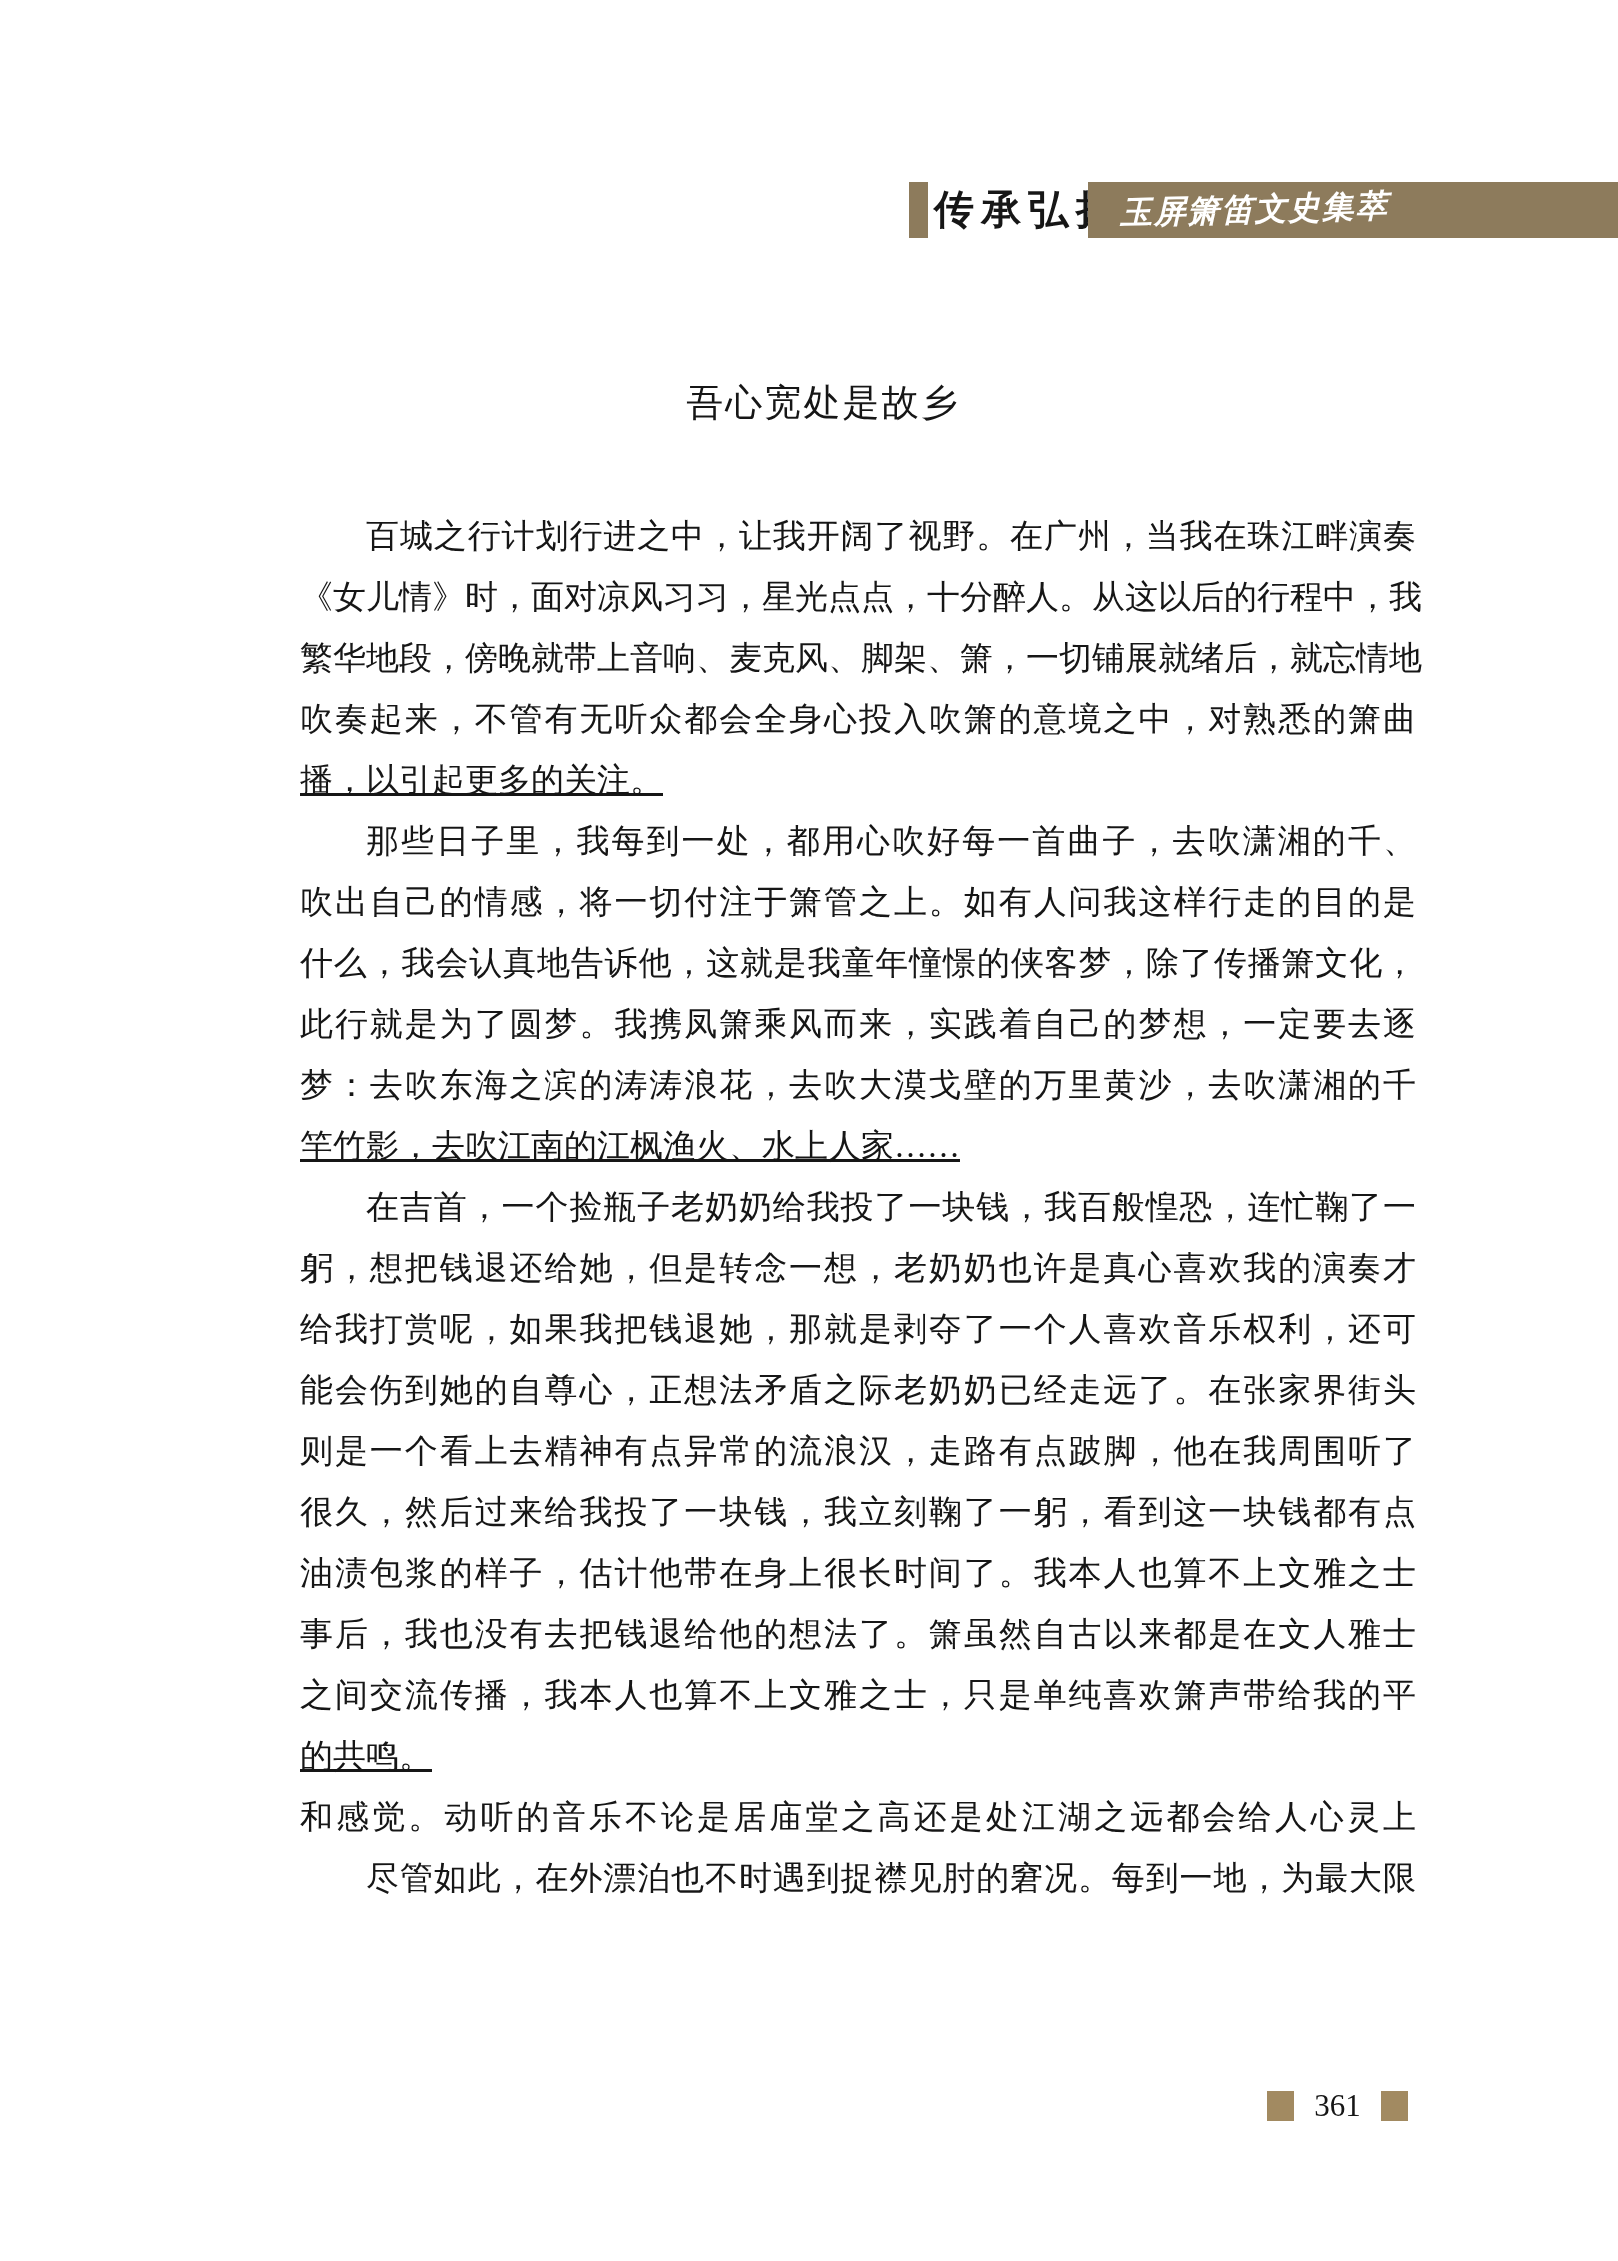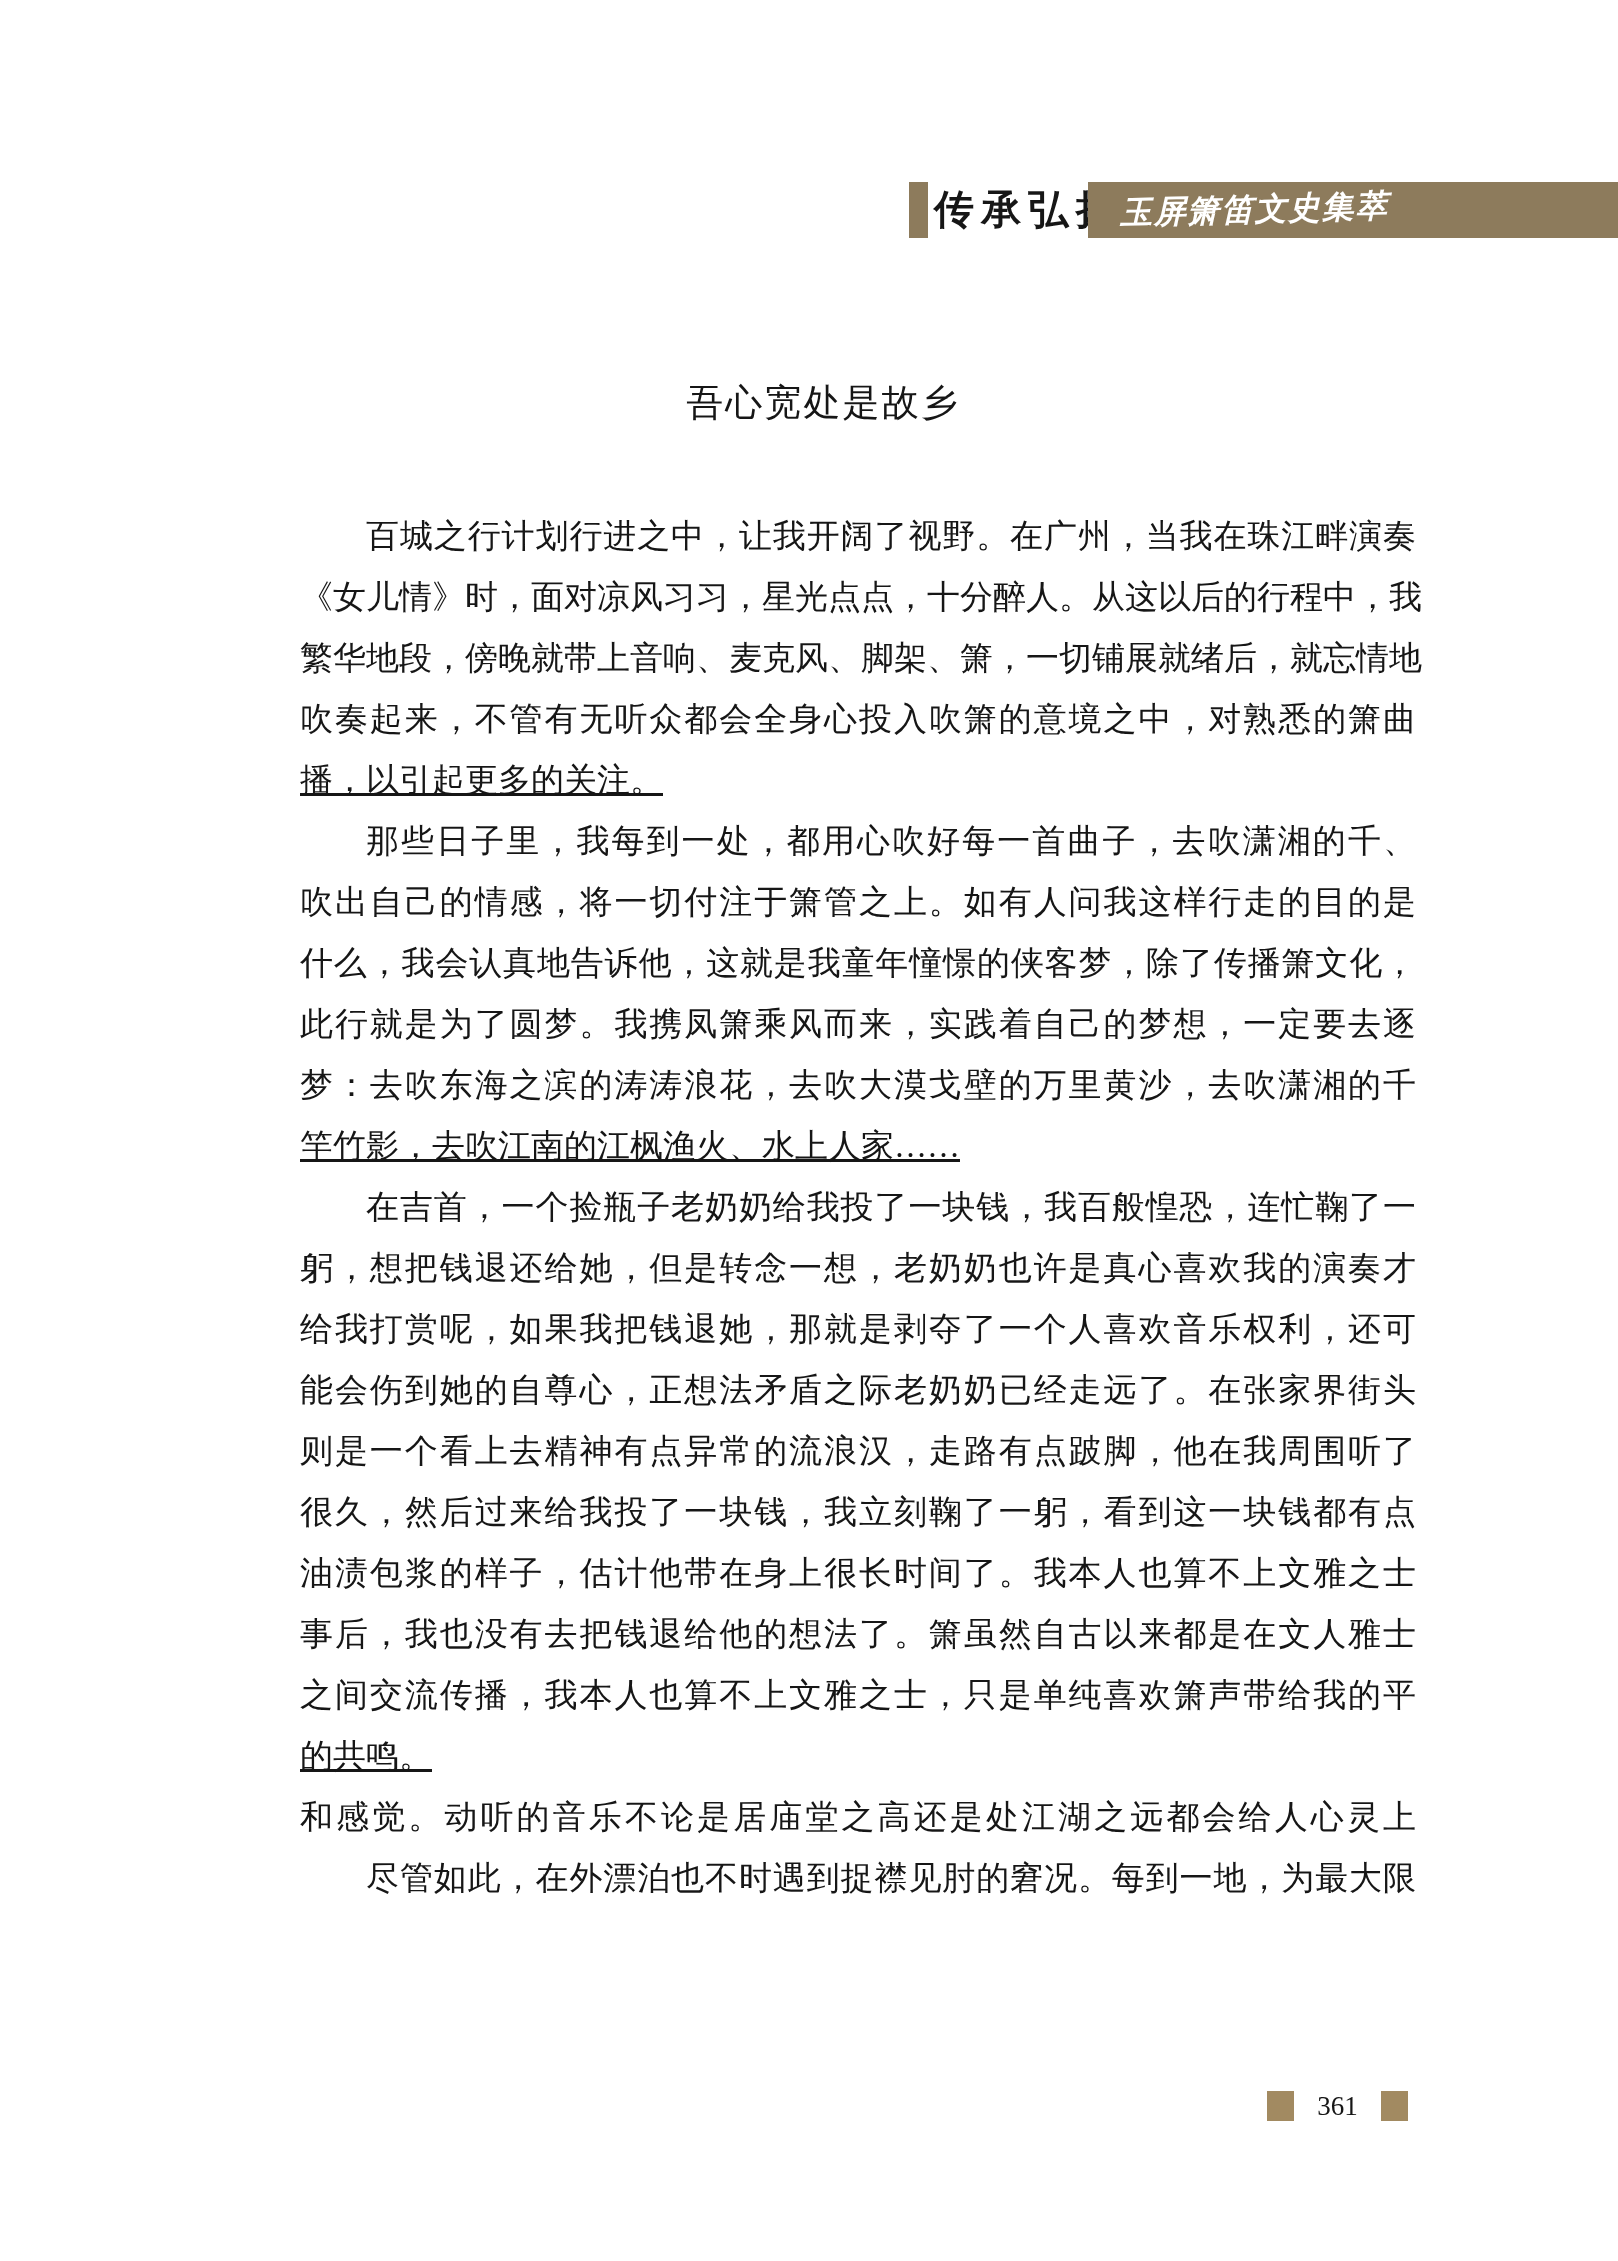--- a/index.html
+++ b/index.html
@@ -74,21 +74,21 @@
     position:absolute;top:2091px;
     width:27px;height:30px;
     background:var(--footer-ornament);
   }
   .footer-ornament.left{left:1267px;}
   .footer-ornament.right{left:1381px;}
   .page-number{
     position:absolute;left:1294px;top:2088px;width:87px;
     height:36px;line-height:36px;
     text-align:center;
-    font-size:27px;
+    font-size:31px;
   }
 </style>
 </head>
 <body>
 
 <div class="page">
 
   <div class="accent-bar"></div>
   <div class="section-label">传承弘扬</div>
   <div class="banner">

